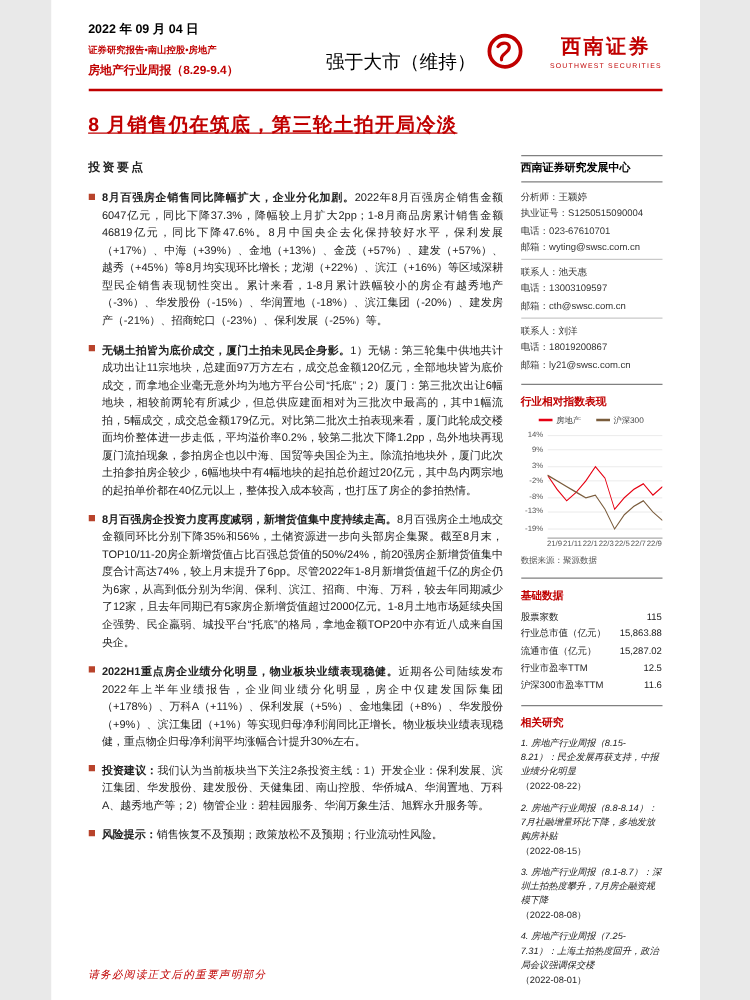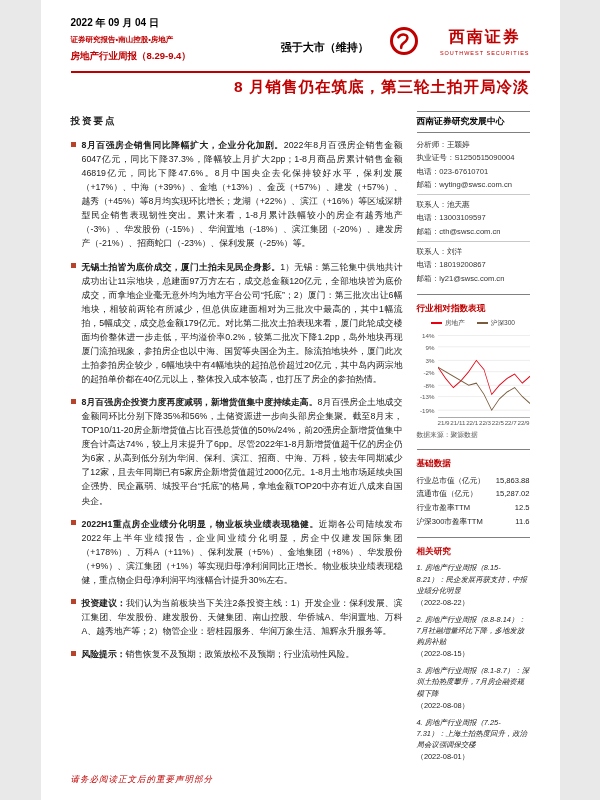--- a/index.html
+++ b/index.html
@@ -5,28 +5,28 @@
   html,body{margin:0;padding:0;background:#e9e9e9;}
   .page{width:519px;height:800px;margin:0 auto;background:#fff;box-sizing:border-box;
         padding:16px 30px 10px;position:relative;overflow:hidden;
         font-family:"Liberation Sans","DejaVu Sans",sans-serif;color:#222;}
   
   .header{display:flex;align-items:flex-start;}
   .h-left{width:190px;}
   .h-date{font-size:10px;font-weight:bold;color:#000;}
   .h-cat{font-size:7.5px;color:#c00000;margin-top:5px;font-weight:bold;}
   .h-report{font-size:9.5px;color:#c00000;font-weight:bold;margin-top:5px;}
-  .h-rating{flex:1;text-align:center;font-size:11px;font-weight:bold;margin-top:24px;color:#000;}
+  .h-rating{flex:1;text-align:left;font-size:15px;font-weight:normal;margin-top:24px;color:#000;}
   .h-logo{display:flex;align-items:center;gap:21px;margin-top:10px;}
   .logo-mark{width:30px;height:30px;flex:0 0 auto;}
   .logo-text{display:flex;flex-direction:column;align-items:center;}
   .logo-cn{font-family:"Liberation Serif","DejaVu Serif",serif;font-size:16px;font-weight:bold;color:#c00000;letter-spacing:2px;}
   .logo-en{font-size:5.5px;color:#c00000;letter-spacing:1px;margin-top:2px;}
   .red-rule{border-bottom:2.5px solid #c00000;margin-top:8px;}
-  .doc-title{color:#c00000;font-size:15.5px;font-weight:bold;text-align:right;margin:4px 0 13px;letter-spacing:1px;}
+  .doc-title{color:#c00000;font-size:15.5px;font-weight:bold;text-align:left;margin:17px 0 13px;letter-spacing:1px;text-decoration:underline;}
   
   .cols{display:flex;gap:14px;}
   .col-main{width:332px;flex:0 0 auto;}
   .col-side{flex:1;min-width:0;}
   .inv-title{font-size:9.5px;font-weight:bold;letter-spacing:2px;margin:4px 0 10px;}
   .bullet{position:relative;padding-left:11px;font-size:8.8px;line-height:1.6;margin-bottom:9px;text-align:justify;}
   .bullet .sq{position:absolute;left:0;top:3.5px;width:5px;height:5px;background:#b8432b;}
   .bullet .lead{font-weight:bold;}
   
   .side-center{font-size:8.8px;font-weight:bold;color:#000;border-top:1.5px solid #808080;border-bottom:1px solid #808080;
@@ -201,20 +201,24 @@
             <span>22/3</span>
             <span>22/5</span>
             <span>22/7</span>
             <span>22/9</span>
           </div>
       </div>
       <div class="chart-src">数据来源：聚源数据</div>
 
       <div class="side-h">基础数据</div>
       <div class="b-row">
+          <span>股票家数</span>
+          <span class="b-v">115</span>
+        </div>
+      <div class="b-row">
           <span>行业总市值（亿元）</span>
           <span class="b-v">15,863.88</span>
         </div>
       <div class="b-row">
           <span>流通市值（亿元）</span>
           <span class="b-v">15,287.02</span>
         </div>
       <div class="b-row">
           <span>行业市盈率TTM</span>
           <span class="b-v">12.5</span>

